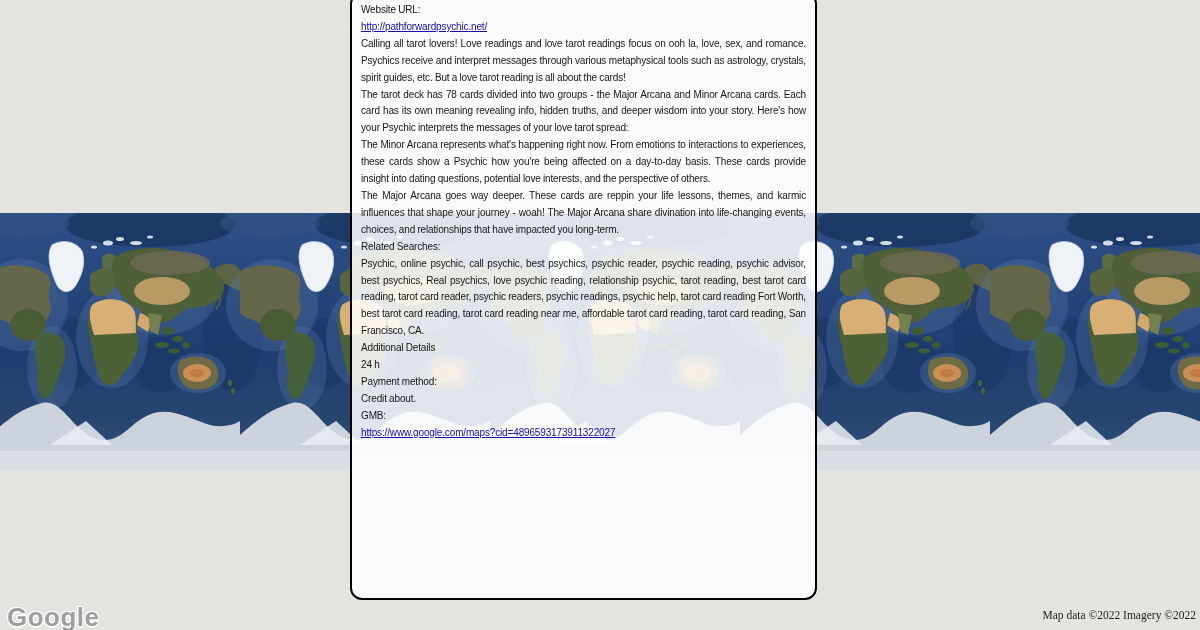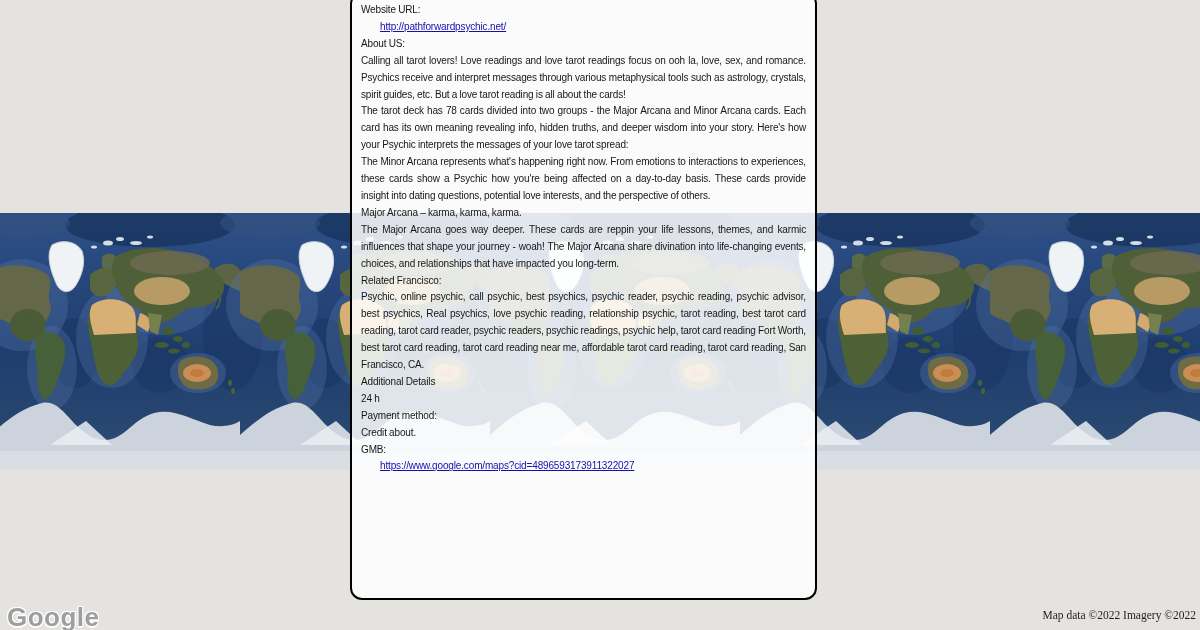--- a/index.html
+++ b/index.html
@@ -28,21 +28,20 @@
     letter-spacing:-0.15px;
     word-spacing:-0.3px;
     color:#161616;
     text-align:justify;
   }
   .card-link{
     display:block;
     color:#1a0dab;
     text-decoration:underline;
     cursor:pointer;
-    margin-left:19px;
   }
   .google-logo{
     position:absolute;left:7px;top:602px;
     font-size:26px;font-weight:bold;color:#9e9e9e;letter-spacing:0.5px;
     text-shadow:-1px -1px 0 #fff, 1px -1px 0 #fff, -1px 1px 0 #fff, 1px 1px 0 #fff, 0 2px 1px rgba(255,255,255,.9);
     z-index:6;
   }
   .map-attribution{
     position:absolute;right:4px;top:609px;
     font-size:11.5px;color:#1f1f1f;
@@ -131,27 +130,25 @@
     <use href="#wt" x="490" y="0"></use>
     <use href="#wt" x="740" y="0"></use>
     <use href="#wt" x="990" y="0"></use>
   </svg>
 </div>
 
 <div class="info-card">
   <div>
       <div class="card-block">Website URL:</div>
       <a class="card-link" href="#">http://pathforwardpsychic.net/</a>
-      <div class="card-block">About US:</div>
       <div class="card-block">Calling all tarot lovers! Love readings and love tarot readings focus on ooh la, love, sex, and romance. Psychics receive and interpret messages through various metaphysical tools such as astrology, crystals, spirit guides, etc. But a love tarot reading is all about the cards!</div>
       <div class="card-block">The tarot deck has 78 cards divided into two groups - the Major Arcana and Minor Arcana cards. Each card has its own meaning revealing info, hidden truths, and deeper wisdom into your story. Here's how your Psychic interprets the messages of your love tarot spread:</div>
       <div class="card-block">The Minor Arcana represents what's happening right now. From emotions to interactions to experiences, these cards show a Psychic how you're being affected on a day-to-day basis. These cards provide insight into dating questions, potential love interests, and the perspective of others.</div>
-      <div class="card-block">Major Arcana – karma, karma, karma.</div>
       <div class="card-block">The Major Arcana goes way deeper. These cards are reppin your life lessons, themes, and karmic influences that shape your journey - woah! The Major Arcana share divination into life-changing events, choices, and relationships that have impacted you long-term.</div>
-      <div class="card-block">Related Francisco:</div>
+      <div class="card-block">Related Searches:</div>
       <div class="card-block">Psychic, online psychic, call psychic, best psychics, psychic reader, psychic reading, psychic advisor, best psychics, Real psychics, love psychic reading, relationship psychic, tarot reading, best tarot card reading, tarot card reader, psychic readers, psychic readings, psychic help, tarot card reading Fort Worth, best tarot card reading, tarot card reading near me, affordable tarot card reading, tarot card reading, San Francisco, CA.</div>
       <div class="card-block">Additional Details</div>
       <div class="card-block">24 h</div>
       <div class="card-block">Payment method:</div>
       <div class="card-block">Credit about.</div>
       <div class="card-block">GMB:</div>
       <a class="card-link" href="#">https://www.google.com/maps?cid=4896593173911322027</a>
     </div>
 </div>
 

